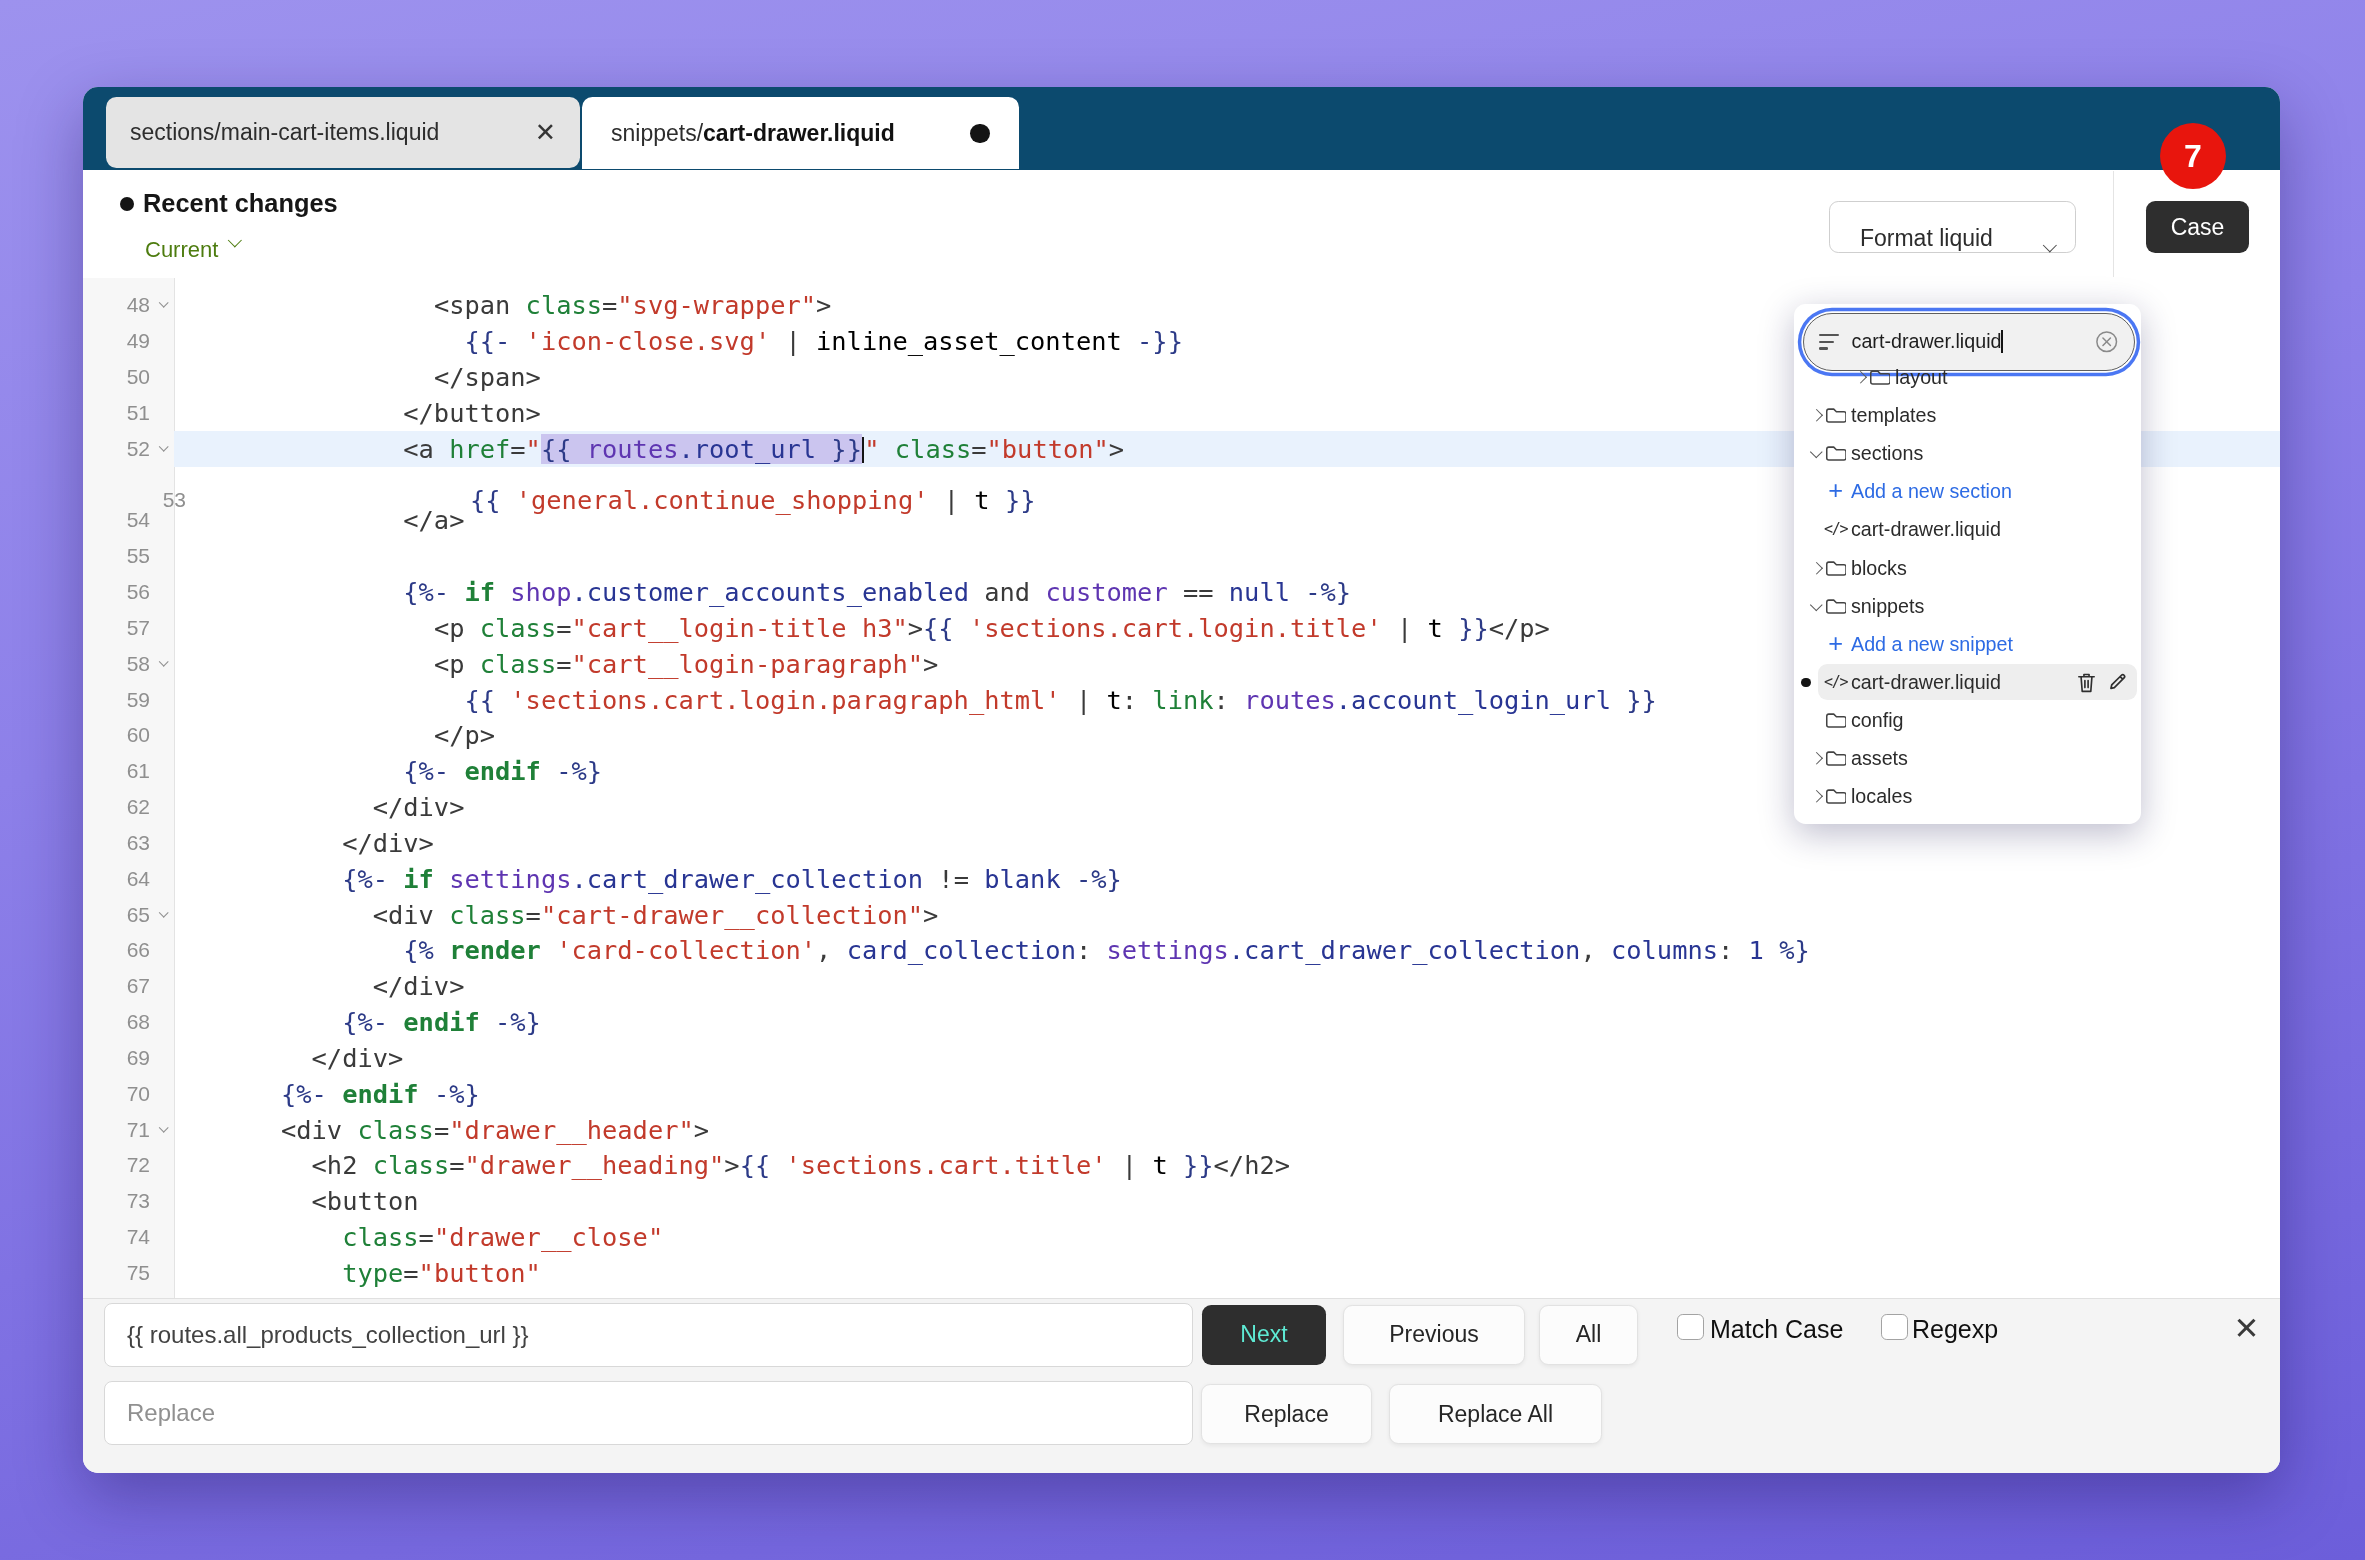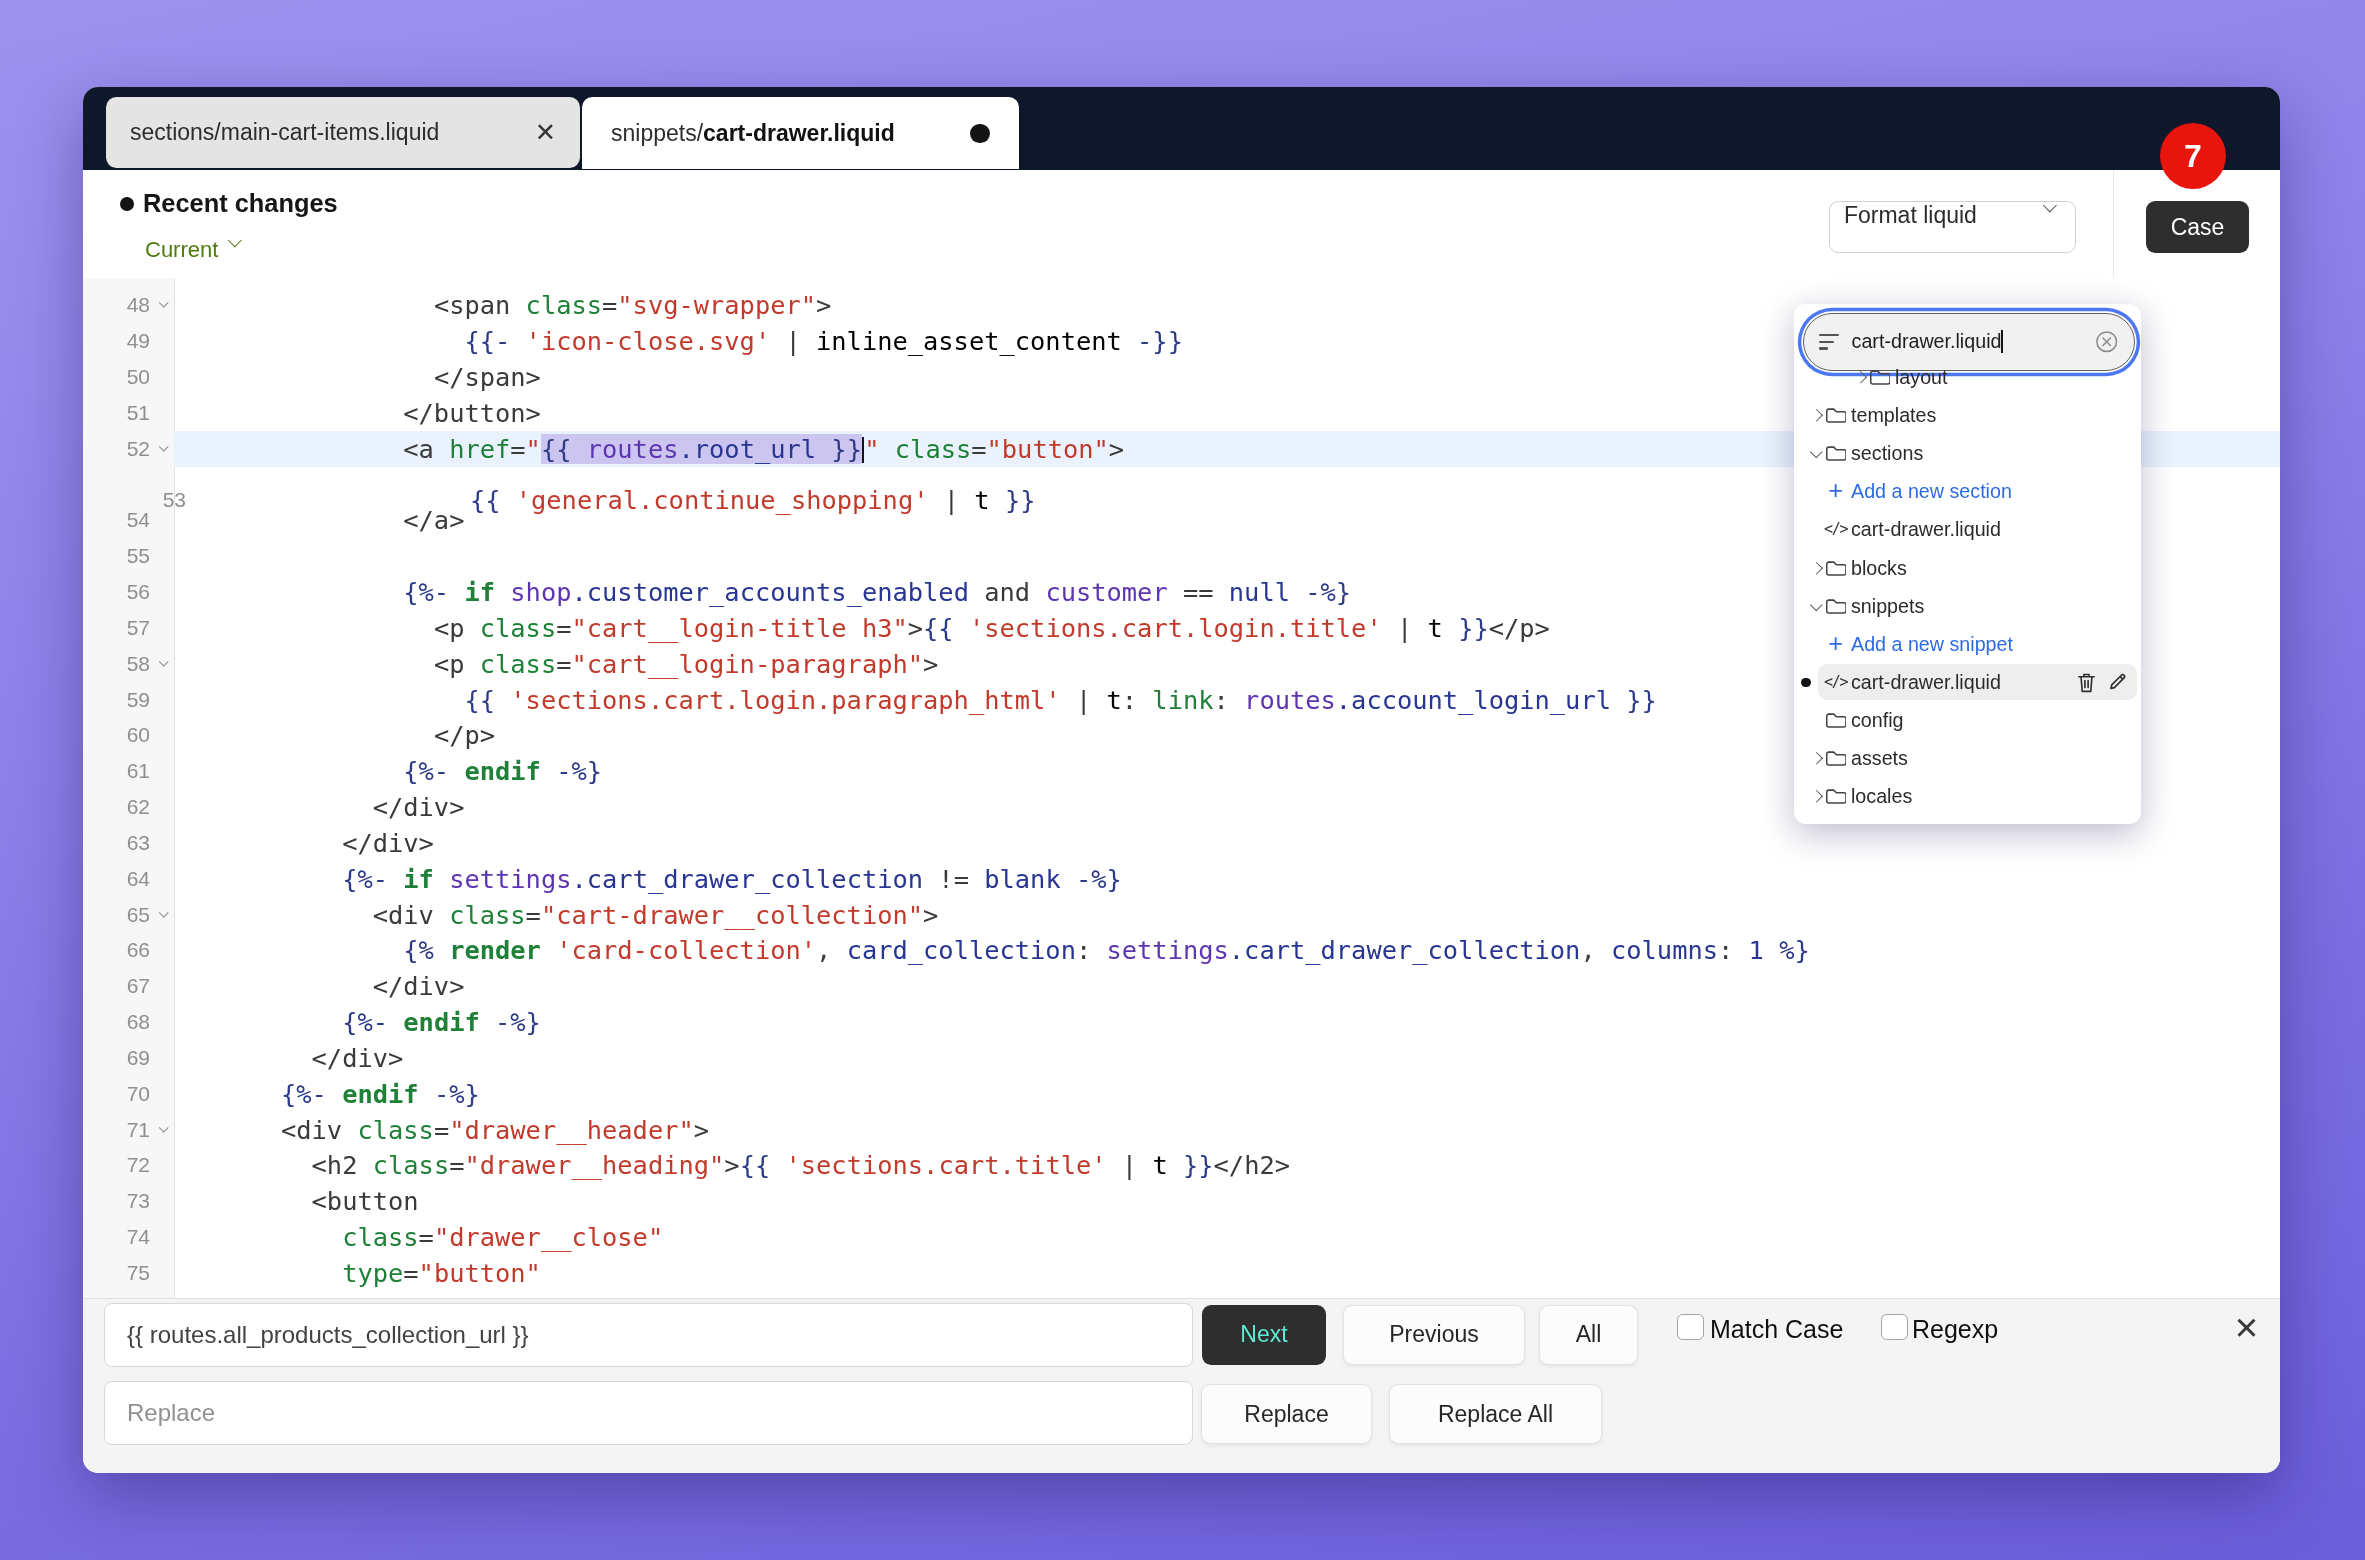--- a/index.html
+++ b/index.html
@@ -2,37 +2,37 @@
 <html style="font-size:9.2px"><head>
 <meta charset="utf-8">
 <style>
   html,body{margin:0;padding:0;background:#7a6de0;}
   .canvas{position:relative;width:2366px;height:1561px;overflow:hidden;
           background:linear-gradient(168deg,#9d92ee 0%,#8d80e9 38%,#8072e3 62%,#6c5eda 100%);
           font-family:"Liberation Sans",sans-serif;}
   .window{position:absolute;left:83px;top:87px;width:2197px;height:1386px;background:#fff;
           border-radius:15px;overflow:hidden;box-shadow:0 23px 64px rgba(28,16,92,.38);}
   
-  .tabstrip{position:absolute;left:0;top:0;width:100%;height:83px;background:#0f172a;}
+  .tabstrip{position:absolute;left:0;top:0;width:100%;height:83px;background:#0c4a6e;}
   .tab{position:absolute;top:10.4px;display:flex;align-items:center;font-size:23px;color:#2d2d2d;}
   .tab1{left:23px;width:474px;height:71px;background:#e4e4e4;border-radius:10.4px;padding:0 24px;box-sizing:border-box;}
   .tab2{left:499px;width:437px;height:72px;background:#fff;border-radius:10.4px 10.4px 0 0;padding:0 29px;box-sizing:border-box;}
   .tabclose{margin-left:auto;font-size:25.4px;color:#353535;line-height:1;cursor:default;}
   .unsaved-dot{margin-left:auto;width:19.7px;height:19.7px;border-radius:50%;background:#141414;}
   .bold{font-weight:bold;color:#111;}
   
   .header{position:absolute;left:0;top:83px;width:100%;height:108px;background:#fff;border-bottom:0.6px solid #ececec;}
   .hdr-dot{position:absolute;left:37px;top:27px;width:14px;height:14px;border-radius:50%;background:#141414;}
   .hdr-title{position:absolute;left:60px;top:18.5px;font-size:25.4px;font-weight:bold;color:#161616;}
   .hdr-current{position:absolute;left:62px;top:67px;font-size:22px;color:#4d7c0f;display:flex;align-items:flex-start;gap:11.6px;}
   .chev{display:inline-block;border-right:1.7px solid currentColor;border-bottom:1.7px solid currentColor;}
   .chev.down{width:8.7px;height:8.7px;transform:rotate(45deg) translate(-1.2px,-1.2px);}
   .chev.right{width:7.5px;height:7.5px;transform:rotate(-45deg);}
   .fmt-btn{position:absolute;left:1746px;top:31px;width:247px;height:52px;border:1.2px solid #cfcfcf;border-radius:9.2px;
-           box-sizing:border-box;display:flex;align-items:flex-start;background:#fff;color:#2c2c2c;gap:16px;}
+           box-sizing:border-box;display:flex;align-items:flex-end;background:#fff;color:#2c2c2c;}
   .fmt-label{flex:1;display:flex;align-items:center;justify-content:center;font-size:23px;}
   .fmt-divider{width:1.2px;background:#d8d8d8;}
   .fmt-caret{width:51px;display:flex;align-items:center;justify-content:center;color:#4a4a4a;}
   .hdr-sep{position:absolute;left:2030px;top:1.2px;width:1.2px;height:106px;background:#e4e4e4;}
   .save-btn{position:absolute;left:2063px;top:31px;width:103px;height:52px;background:#2e2e2e;border-radius:9.2px;
             color:#fff;font-size:23px;display:flex;align-items:center;justify-content:center;}
   .badge{position:absolute;left:2077px;top:36px;width:66px;height:66px;border-radius:50%;background:#e8150d;
          color:#fff;font-size:32px;font-weight:bold;display:flex;align-items:center;justify-content:center;z-index:60;}
   
   .editor{position:absolute;left:0;top:191px;width:100%;height:1020px;background:#fff;overflow:hidden;}

